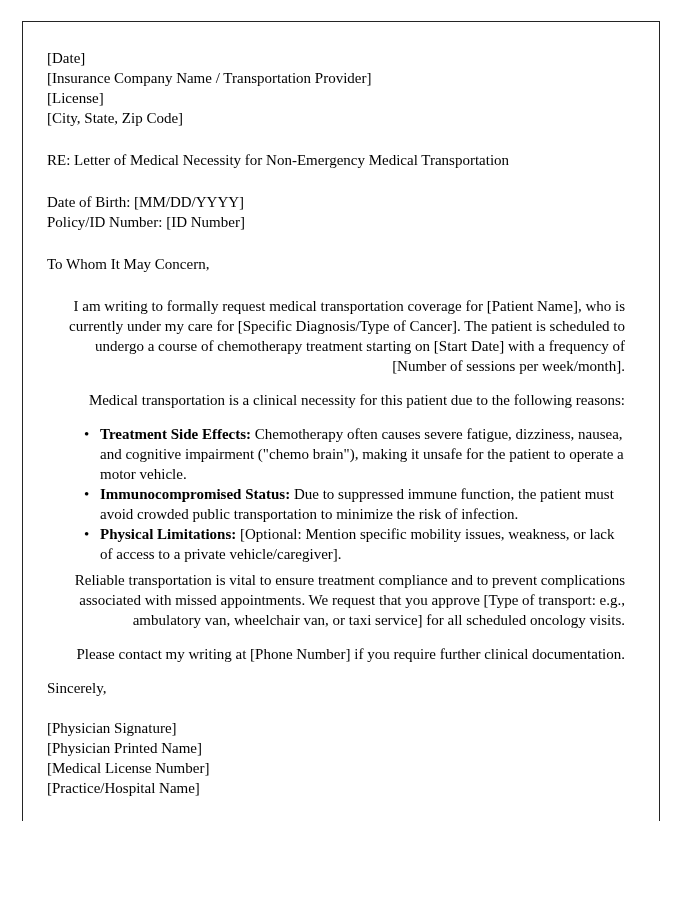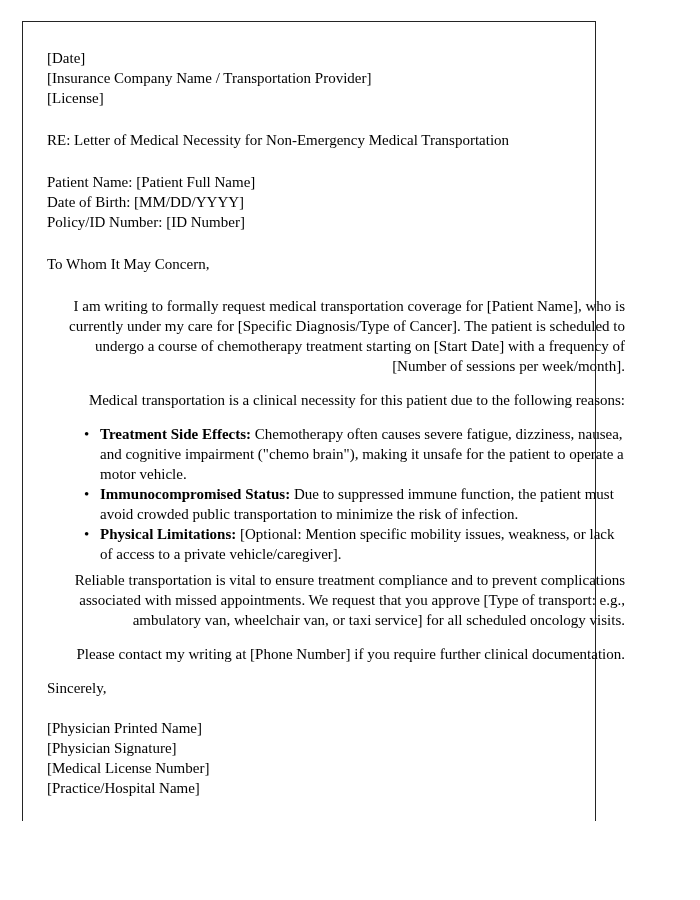--- a/index.html
+++ b/index.html
@@ -14,21 +14,21 @@
     font-family: "Liberation Serif", "DejaVu Serif", serif;
     color: #000000;
     overflow: hidden;
   }
 
   
   .page-frame {
     position: absolute;
     left: 22px;
     top: 21px;
-    width: 574px;
+    width: 638px;
     height: 800px;
     border-left: 1.5px solid #242424;
     border-right: 1.5px solid #242424;
     border-top: 1.5px solid #242424;
     border-bottom: none;
     box-sizing: border-box;
     background: #ffffff;
   }
 
   .letter-body {
@@ -108,26 +108,26 @@
 </head>
 <body>
 
 <div class="page-frame">
   <div class="letter-body">
 
     <div class="addr-block">
       <span class="addr-line">[Date]</span>
       <span class="addr-line">[Insurance Company Name / Transportation Provider]</span>
       <span class="addr-line">[License]</span>
+      <span class="addr-line">[City, State, Zip Code]</span>
     </div>
 
     <p class="re-line">RE: Letter of Medical Necessity for Non-Emergency Medical Transportation</p>
 
     <div class="patient-block">
-      <span class="patient-line">Patient Name: [Patient Full Name]</span>
       <span class="patient-line">Date of Birth: [MM/DD/YYYY]</span>
       <span class="patient-line">Policy/ID Number: [ID Number]</span>
     </div>
 
     <p class="salutation">To Whom It May Concern,</p>
 
     <p class="para">I am writing to formally request medical transportation coverage for [Patient Name], who is currently under my care for [Specific Diagnosis/Type of Cancer]. The patient is scheduled to undergo a course of chemotherapy treatment starting on [Start Date] with a frequency of [Number of sessions per week/month].</p>
 
     <p class="para">Medical transportation is a clinical necessity for this patient due to the following reasons:</p>
 
@@ -137,20 +137,20 @@
       <li class="bullet-item"><span class="lead">Physical Limitations:</span><span> [Optional: Mention specific mobility issues, weakness, or lack of access to a private vehicle/caregiver].</span></li>
     </ul>
 
     <p class="para">Reliable transportation is vital to ensure treatment compliance and to prevent complications associated with missed appointments. We request that you approve [Type of transport: e.g., ambulatory van, wheelchair van, or taxi service] for all scheduled oncology visits.</p>
 
     <p class="para">Please contact my writing at [Phone Number] if you require further clinical documentation.</p>
 
     <p class="closing">Sincerely,</p>
 
     <div class="sig-block">
+      <span class="sig-line">[Physician Signature]</span>
       <span class="sig-line">[Physician Printed Name]</span>
-      <span class="sig-line">[Physician Signature]</span>
       <span class="sig-line">[Medical License Number]</span>
       <span class="sig-line">[Practice/Hospital Name]</span>
     </div>
 
   </div>
 </div>
 
 </body></html>

